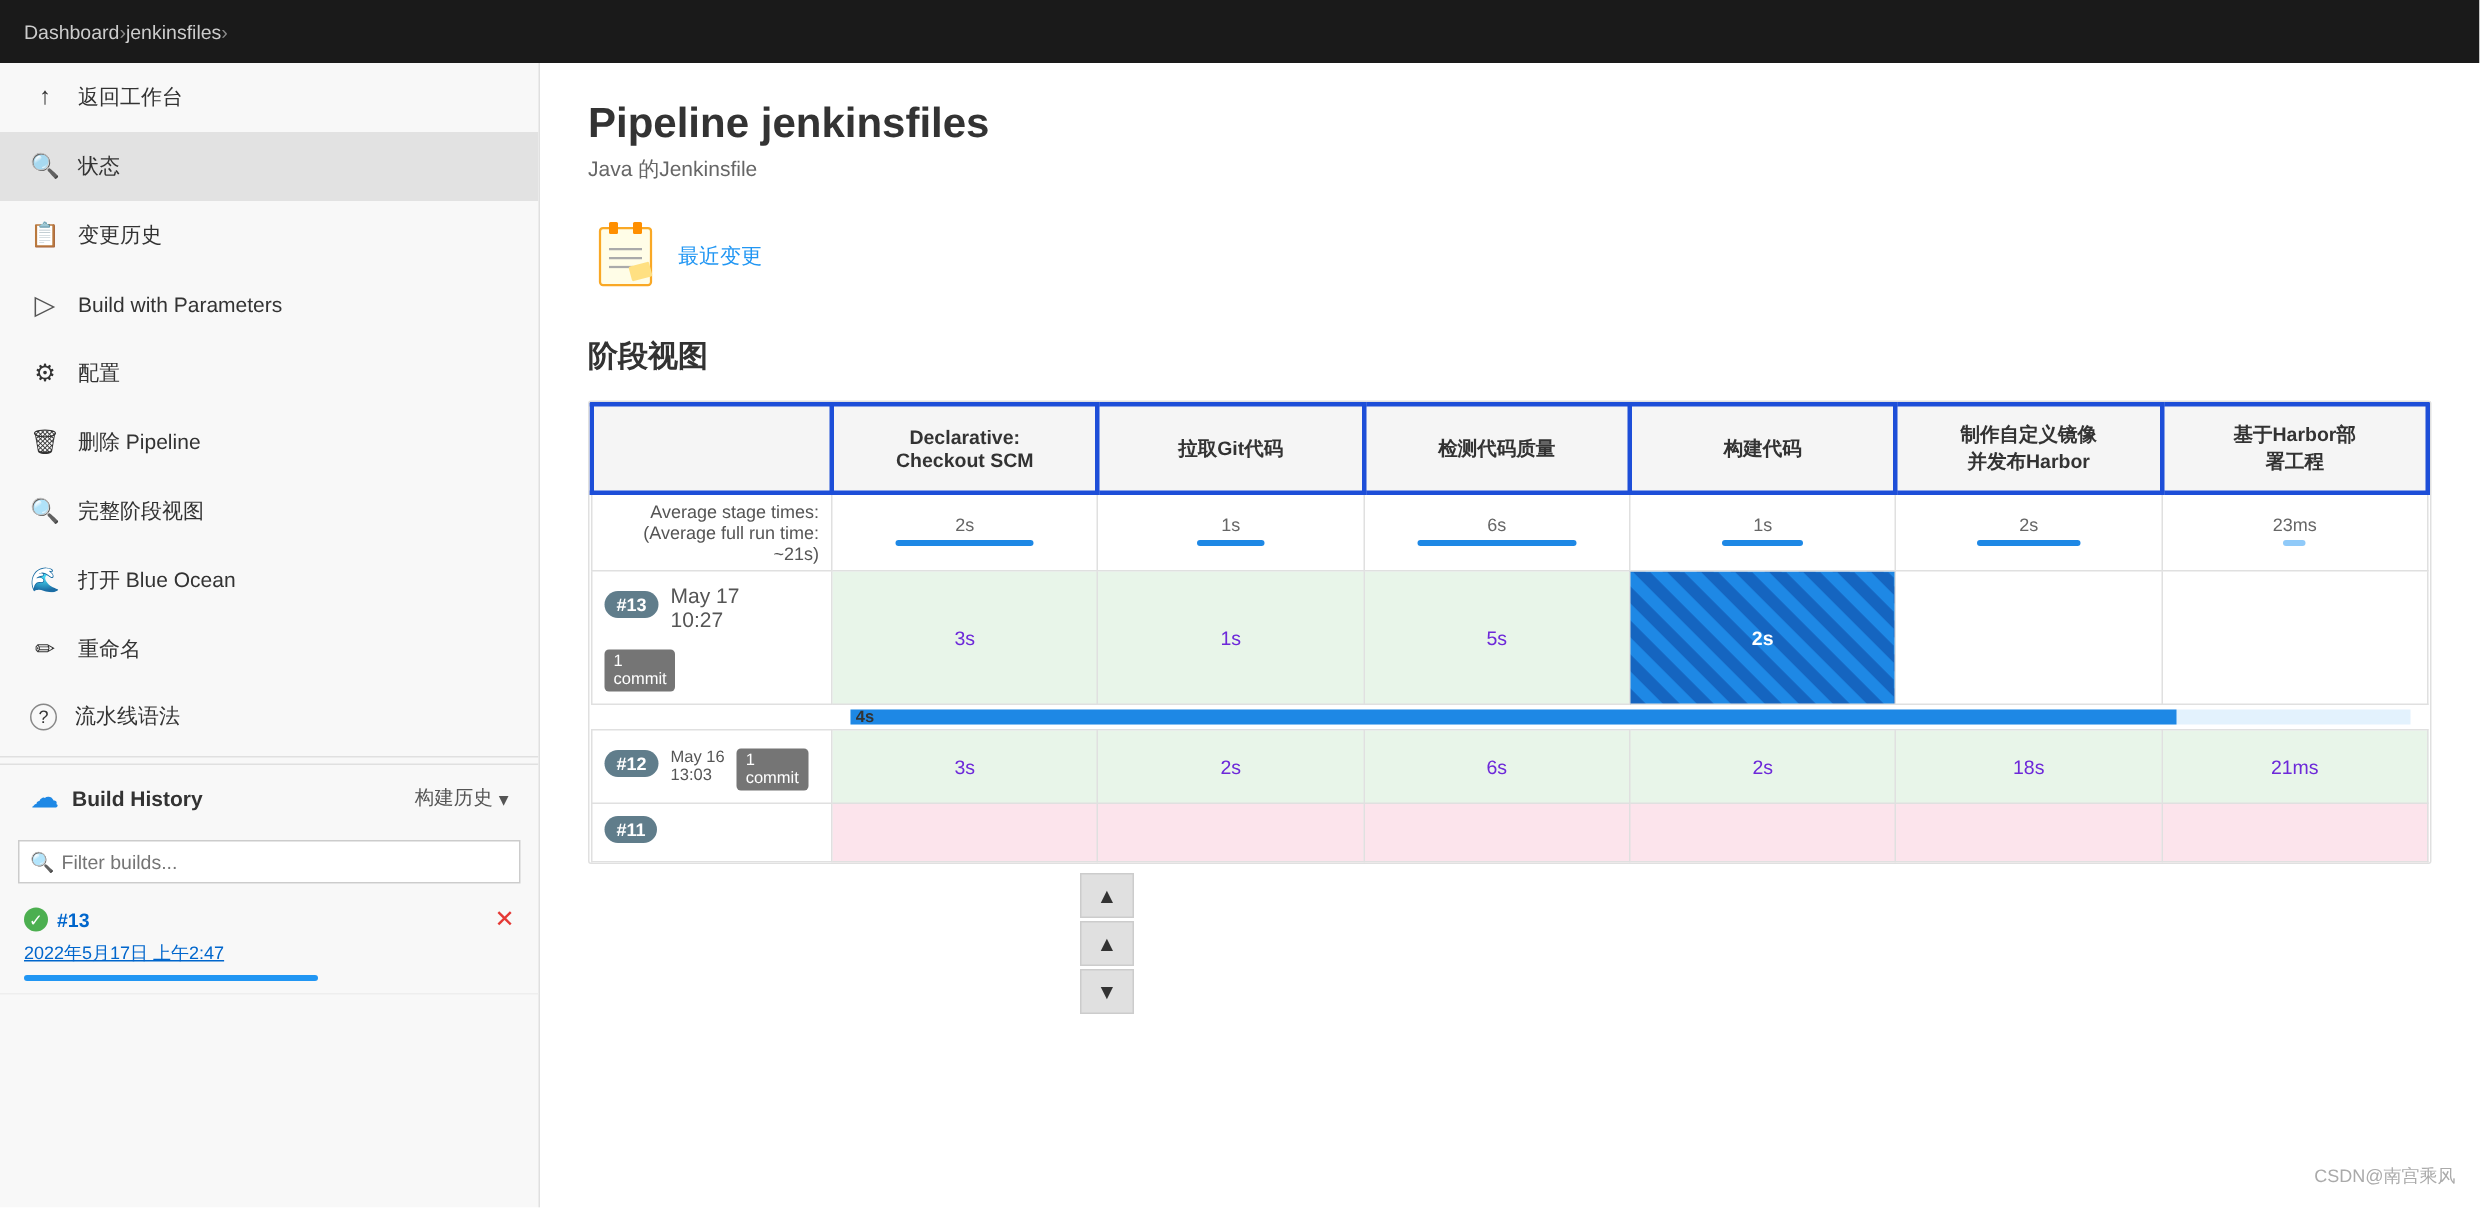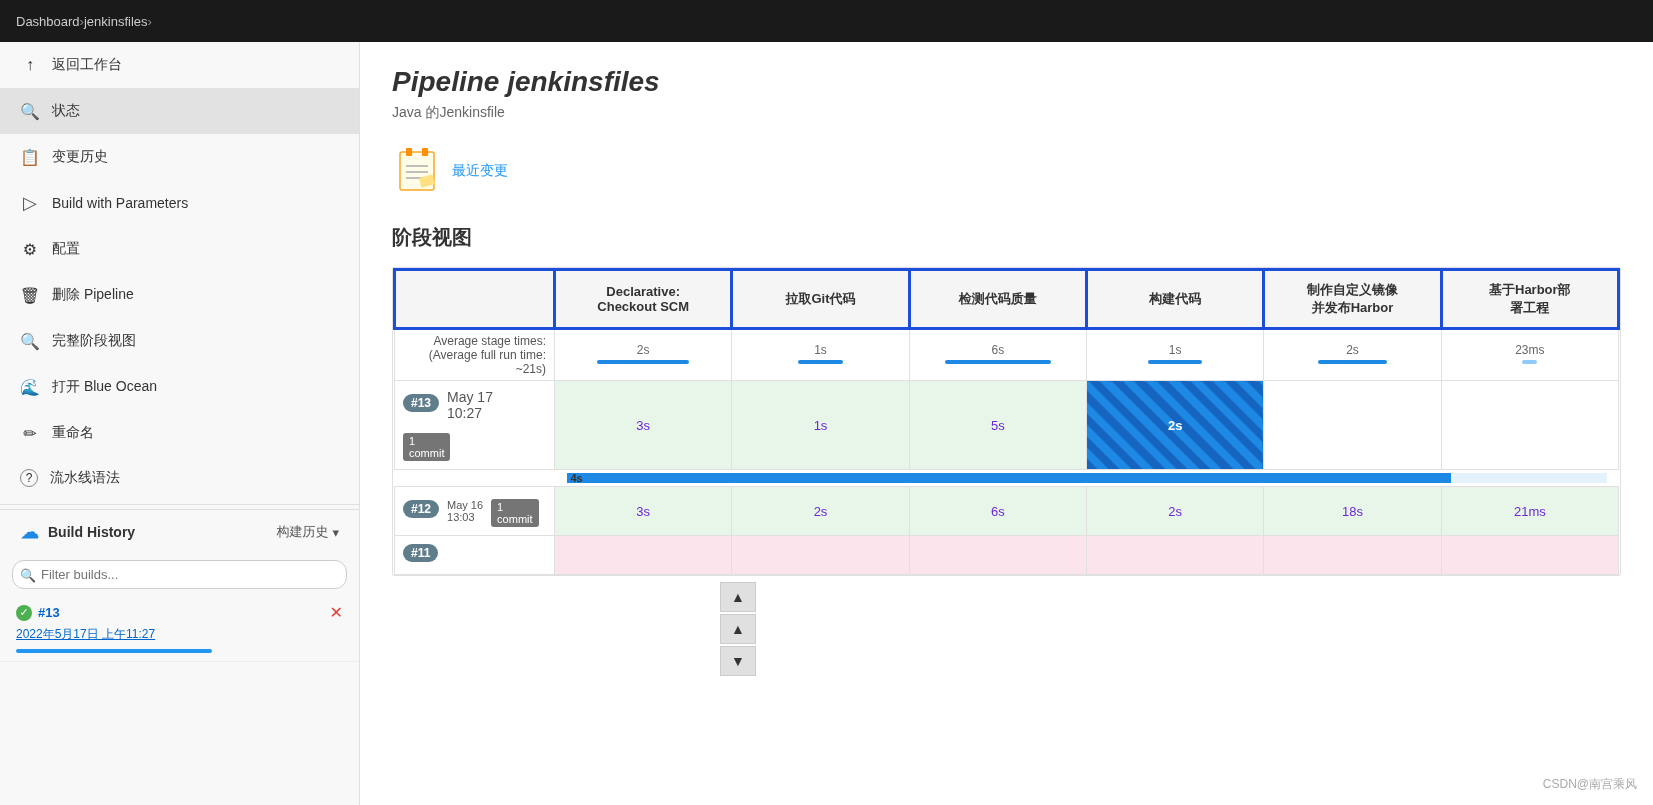--- a/index.html
+++ b/index.html
@@ -158,21 +158,20 @@
       overflow-y: auto;
       padding: 24px 32px;
       background: #fff;
       position: relative;
     }
     .page-title {
       font-size: 28px;
       font-weight: bold;
       margin-bottom: 6px;
       color: #333;
-      font-style: italic;
     }
     .page-subtitle {
       font-size: 14px;
       color: #666;
       margin-bottom: 24px;
     }
 
     
     .recent-changes-area {
       display: flex;
@@ -383,33 +382,33 @@
       </div>
       <div class="right">
         <span>构建历史</span>
         <span>▾</span>
       </div>
     </div>
 
     <div class="filter-builds">
       <div class="filter-builds-wrapper">
         <span class="search-icon-small">🔍</span>
-        <input type="text" style="width: 100%; padding: 6px 10px 6px 28px; border: 1px solid rgb(204, 204, 204); border-radius: 12px; font-size: 13px; color: rgb(136, 136, 136);" placeholder="Filter builds...">
+        <input type="text" style="width: 100%; padding: 6px 10px 6px 28px; border: 1px solid rgb(204, 204, 204); border-radius: 0; font-size: 13px; color: rgb(136, 136, 136);" placeholder="Filter builds...">
       </div>
     </div>
 
     <div class="build-entry">
       <div class="build-entry-header">
         <div class="build-status-icon success">✓</div>
         <span class="build-num">#13</span>
         <div class="build-entry-actions">
           <span style="color:#e53935;font-size:16px;cursor:pointer;">✕</span>
         </div>
       </div>
-      <span class="build-date">2022年5月17日 上午11:27</span>
+      <span class="build-date">2022年5月17日 上午2:47</span>
       <div class="build-progress-bar"></div>
     </div>
 
   </div>
 
   <div class="main">
 
     <div style="position:absolute;left:360px;top:540px;display:flex;flex-direction:column;z-index:10;">
       <div style="background:#e0e0e0;padding:6px 10px;border:1px solid #ccc;cursor:pointer;margin-bottom:2px;">▲</div>
       <div style="background:#e0e0e0;padding:6px 10px;border:1px solid #ccc;cursor:pointer;">▲</div>

